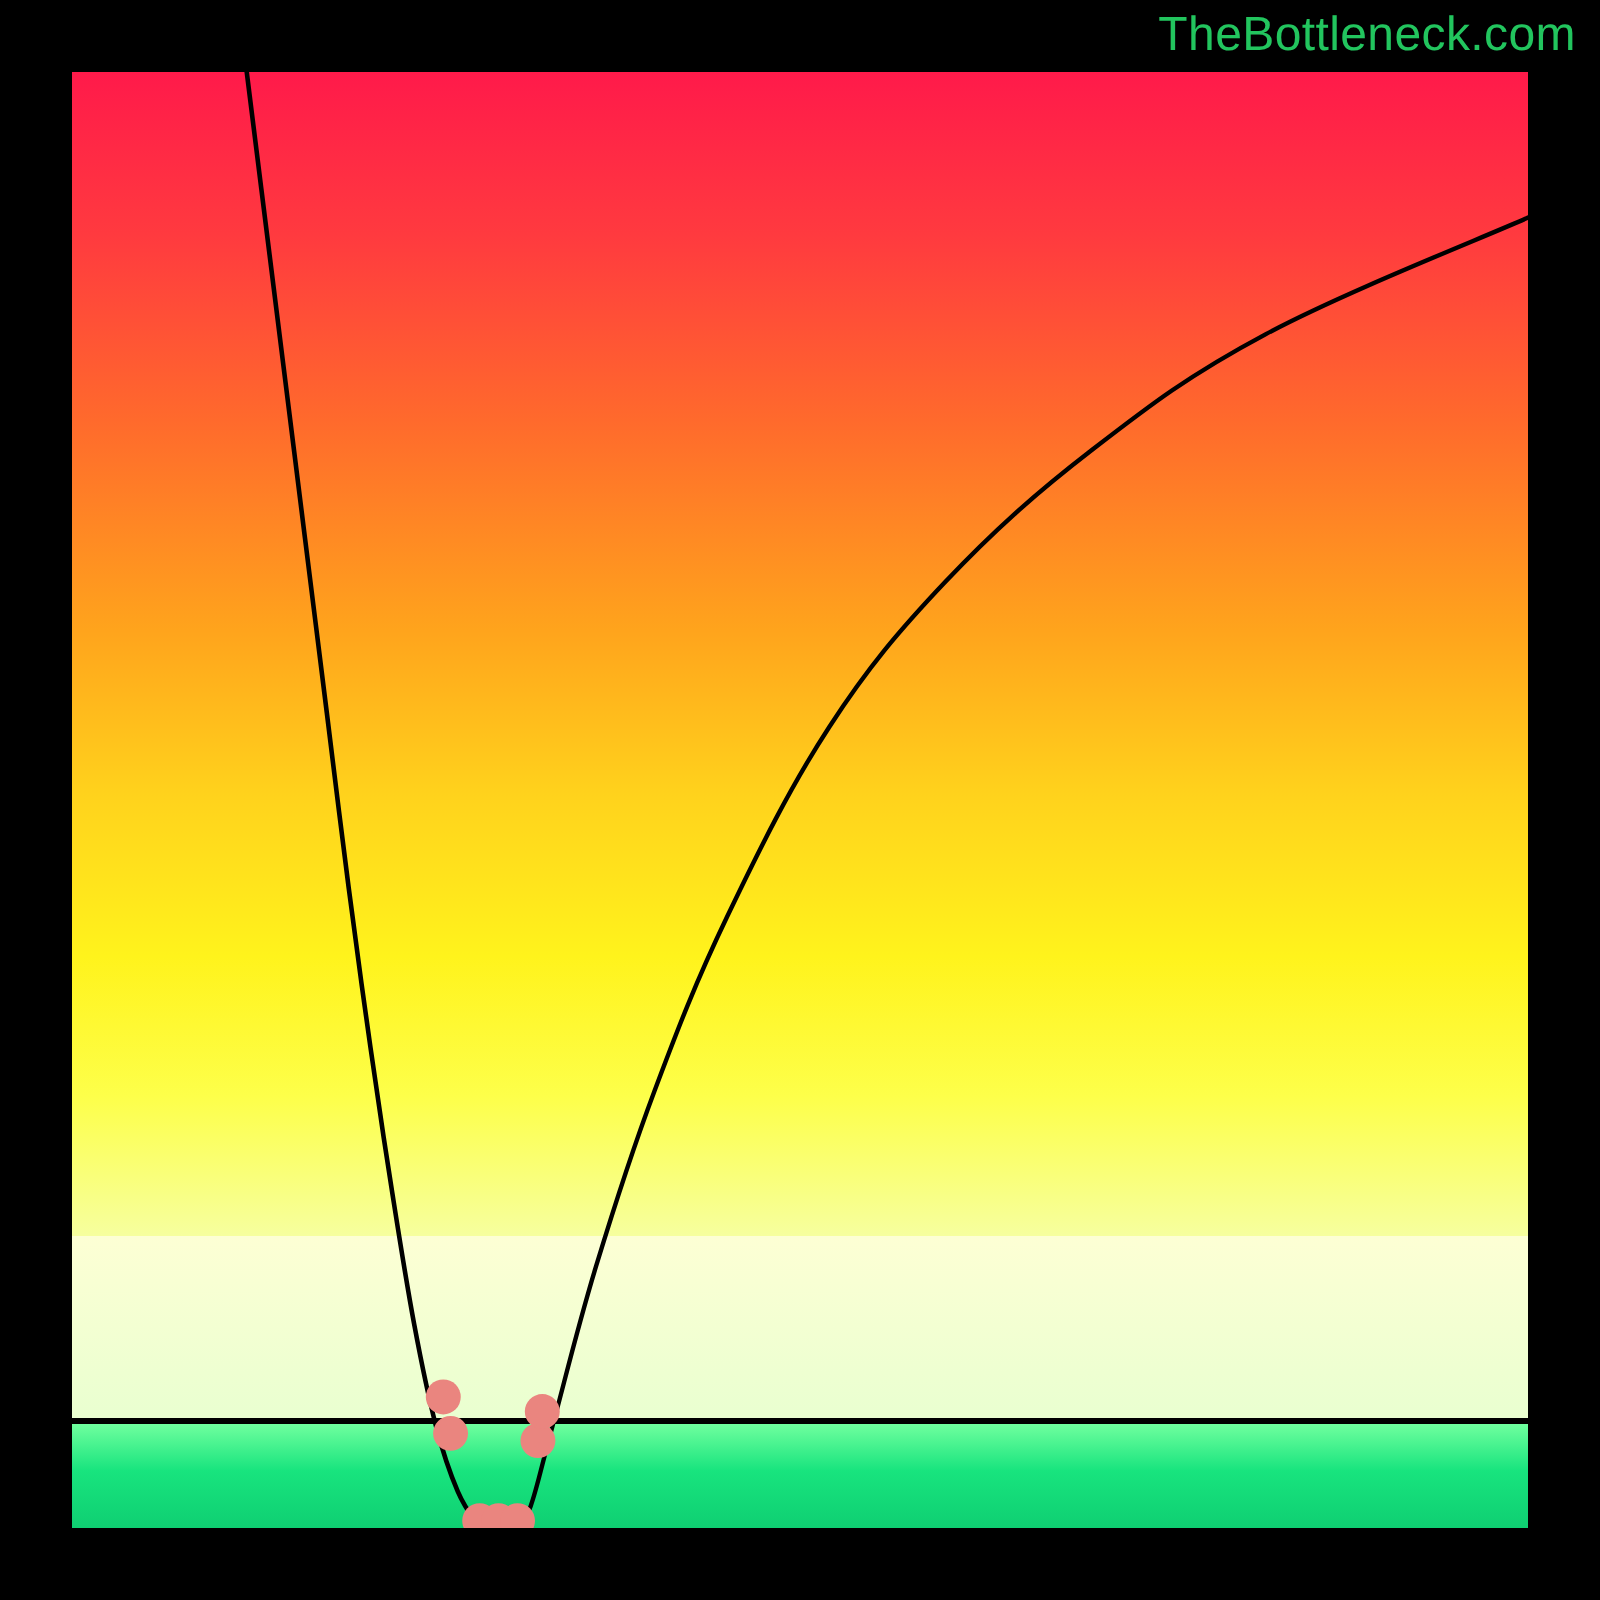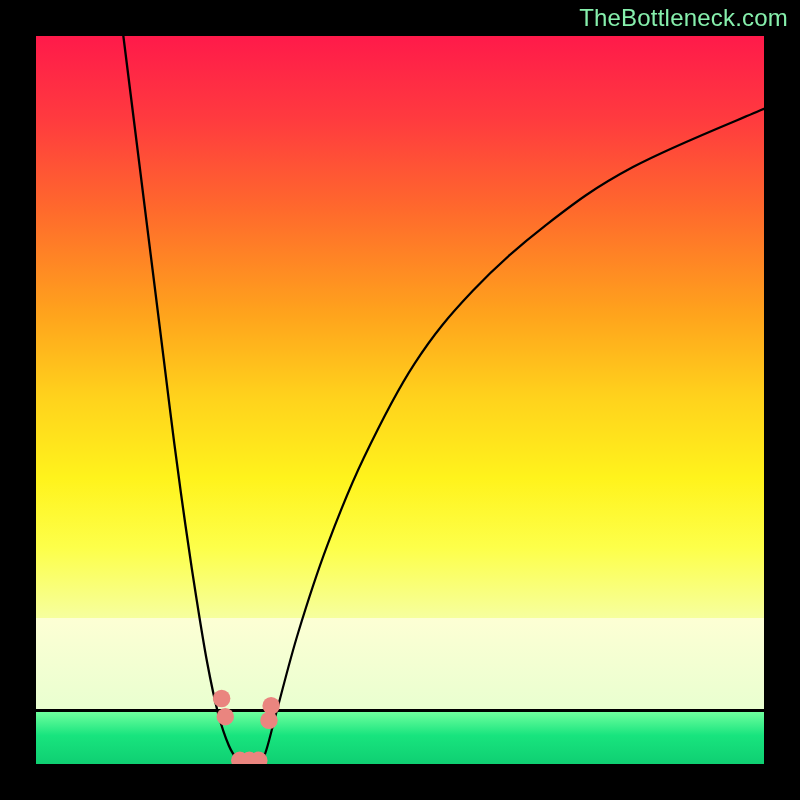--- a/index.html
+++ b/index.html
@@ -23,21 +23,21 @@
   }
   .gradient {
     position: absolute;
     left: 0;
     right: 0;
   }
   .watermark {
     position: absolute;
     top: 4px;
     right: 12px;
-    color: #86efac;
+    color: #22c55e;
     font-size: 24px;
     font-weight: 400;
     letter-spacing: 0.2px;
     user-select: none;
   }
   .curve-svg {
     position: absolute;
     left: 0;
     top: 0;
   }

